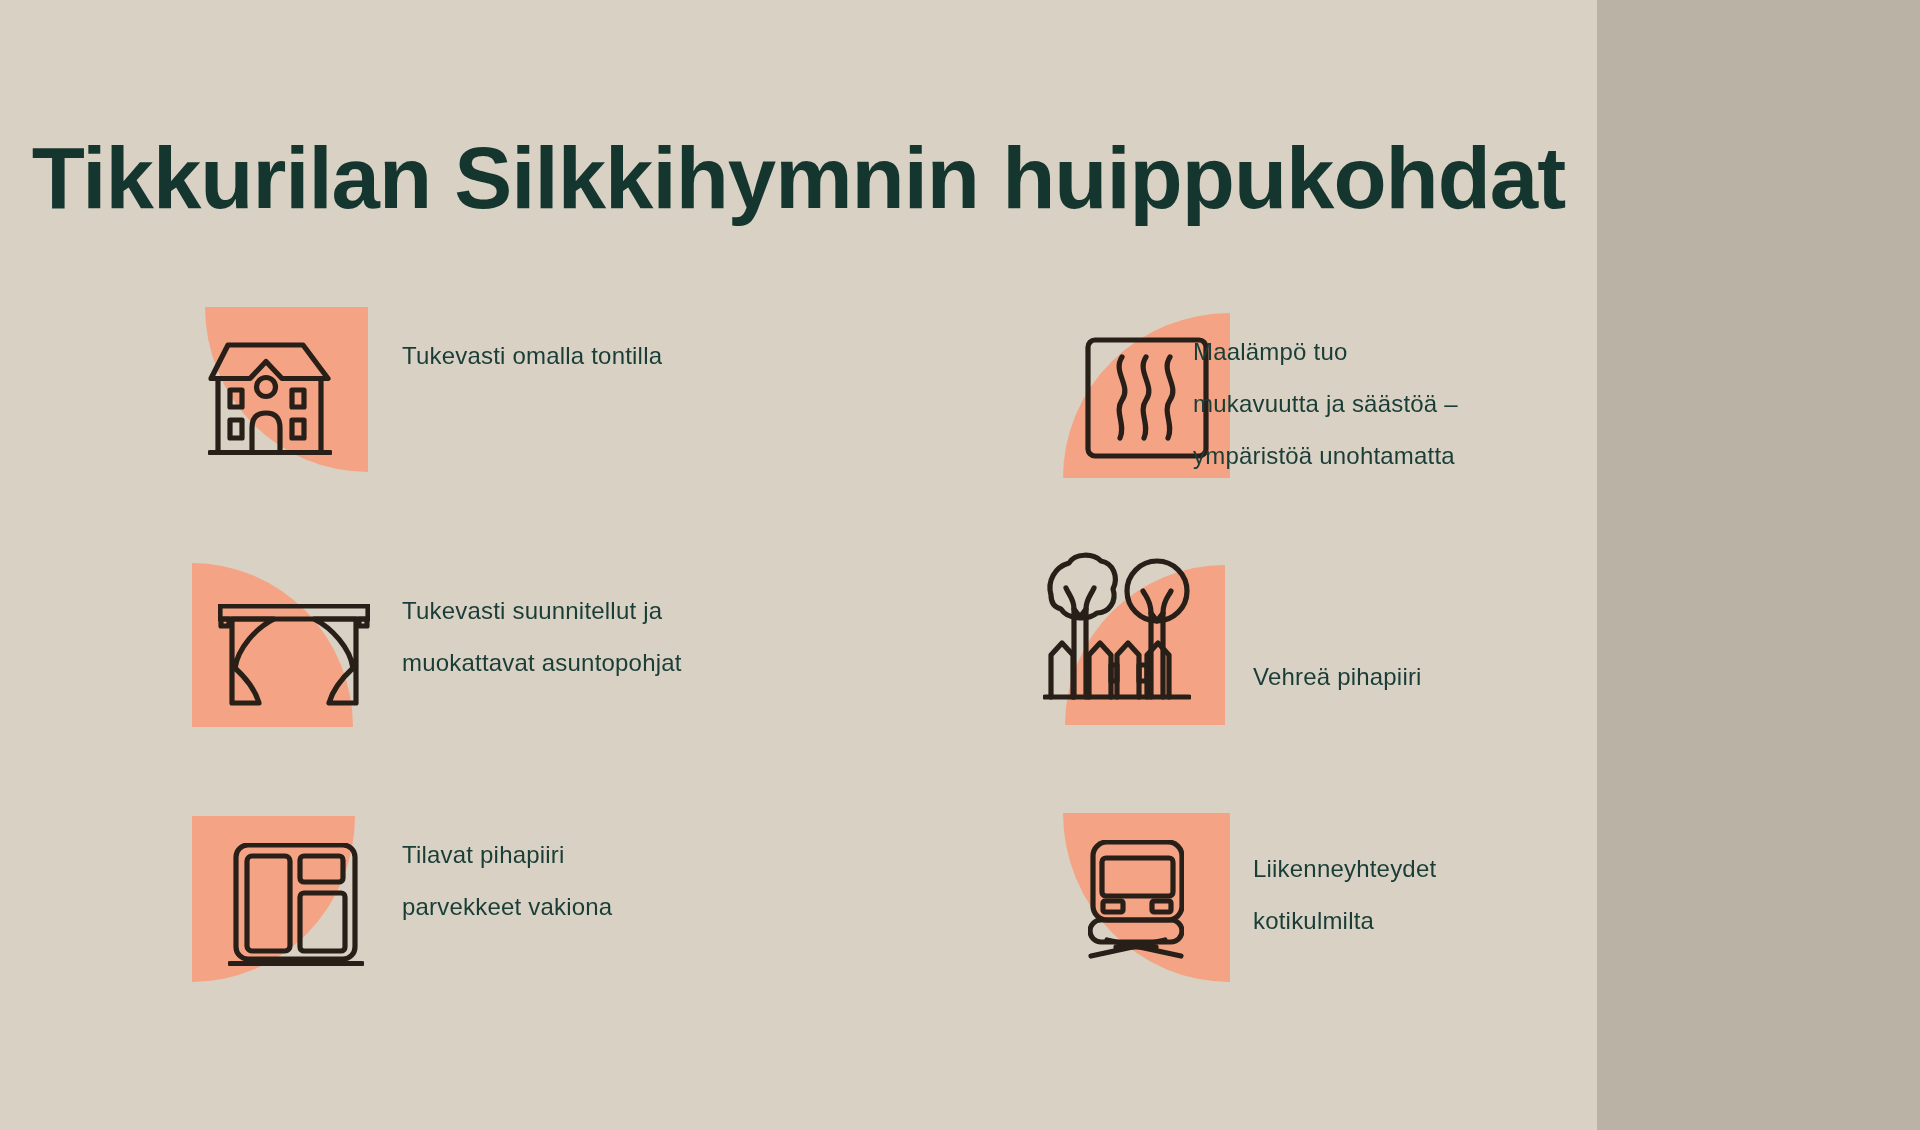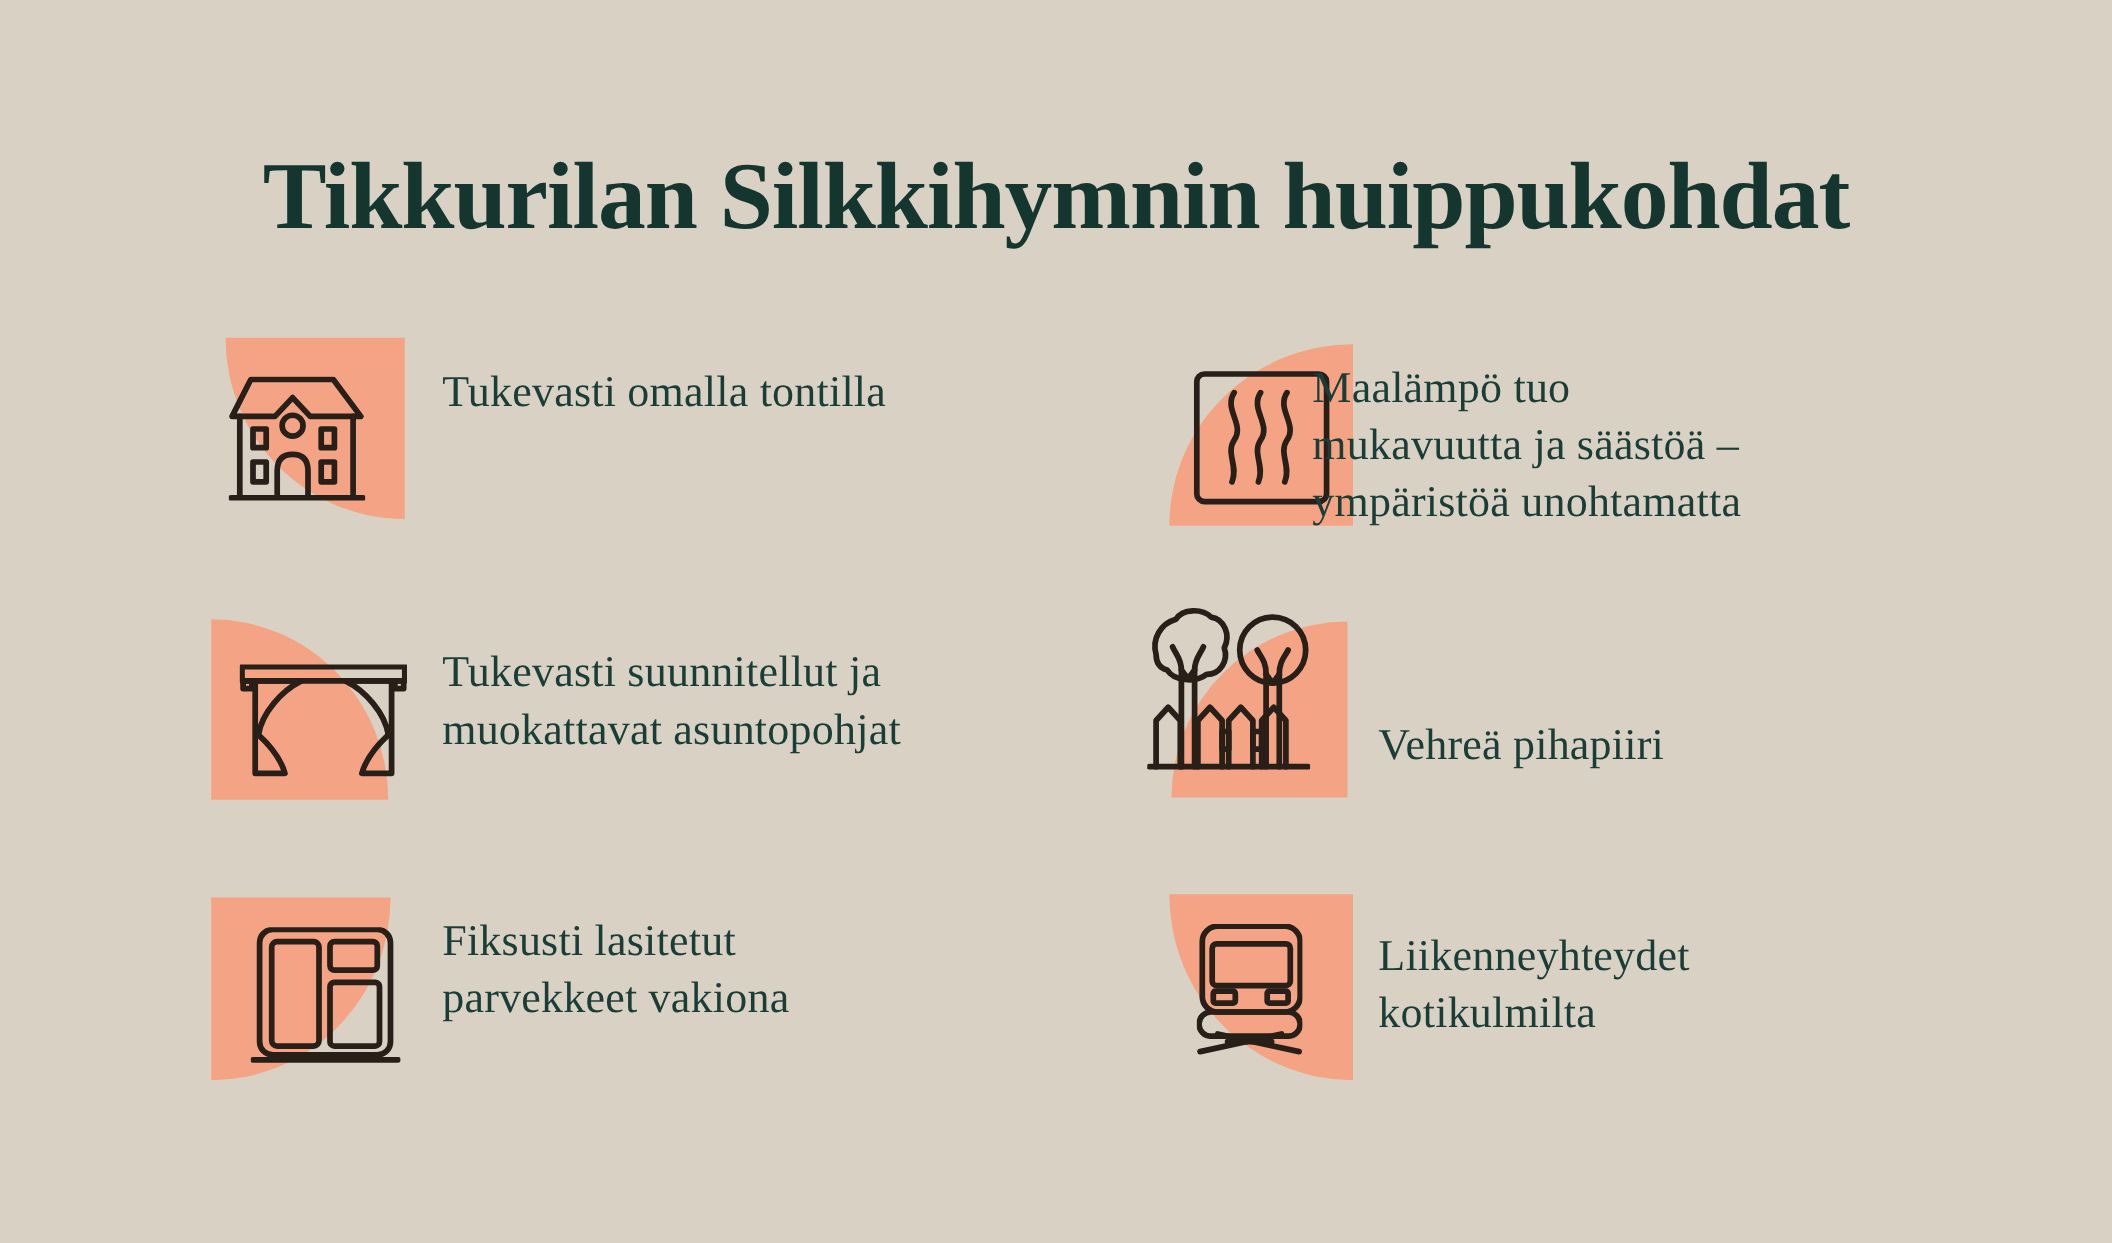--- a/index.html
+++ b/index.html
@@ -1,36 +1,36 @@
 <!DOCTYPE html>
 <html style="--bg: #d9d2c4; --accent: #f4a484; --ink: #281f18; --text: #1a3d37; --title: #15362f;"><head>
 <meta charset="utf-8">
 <style>
   :root{
     --bg:#d9d2c4; --accent:#f4a484; --ink:#281f18; --text:#1a3d37; --title:#15362f;
   }
   html,body{margin:0;padding:0;background:#b9b2a5;}
   .canvas{
-    position:relative; width:1920px; height:1130px; overflow:hidden;
+    position:relative; width:1597px; height:1130px; overflow:hidden;
     background:var(--bg);
-    font-family:Liberation Serif, serif;
+    font-family:Liberation Sans, sans-serif;
   }
   .title{
     position:absolute; left:0; right:0; top:130px; margin:0;
     text-align:center; font-size:87px; line-height:1.1; font-weight:bold;
     letter-spacing:-1px; color:var(--title);
   }
   .icon-box{position:absolute;}
   .blob{position:absolute; inset:0; background:var(--accent);}
   .icon-box svg{
     position:absolute; fill:none; stroke:var(--ink);
     stroke-width:5.2; stroke-linecap:round; stroke-linejoin:round;
   }
   .feature-text{
-    position:absolute; font-size:40px; line-height:52px;
+    position:absolute; font-size:24px; line-height:52px;
     color:var(--text); white-space:pre-line; letter-spacing:0.2px;
   }
   
   .f1 .icon-box{left:205px; top:307px; width:163px; height:165px;}
   .f1 .blob{border-radius:0 0 0 100%;}
   .f1 svg{left:3px; top:35px;}
   .f1 .feature-text{left:402px; top:330px;}
   
   .f2 .icon-box{left:1063px; top:313px; width:167px; height:165px;}
   .f2 .blob{border-radius:100% 0 0 0;}
@@ -138,21 +138,21 @@
     <div class="icon-box">
       <div class="blob"></div>
       <svg width="136" height="124" viewBox="0 0 136 124" aria-label="window-icon">
         <rect x="8" y="2" width="119" height="114" rx="12"></rect>
         <rect x="19" y="13" width="43" height="95" rx="5"></rect>
         <rect x="72" y="13" width="43" height="26" rx="4"></rect>
         <rect x="72" y="50" width="45" height="58" rx="4"></rect>
         <path d="M2 120.5 H134"></path>
       </svg>
     </div>
-    <div class="feature-text">Fiksusti lasitetut
+    <div class="feature-text">Tilavat pihapiiri
 parvekkeet vakiona</div>
   </div>
 
   <div class="feature f6">
     <div class="icon-box">
       <div class="blob"></div>
       <svg width="96" height="122" viewBox="0 0 96 122" aria-label="train-icon">
         <rect x="5" y="2" width="89" height="78" rx="14"></rect>
         <rect x="14" y="18" width="71" height="38" rx="4"></rect>
         <rect x="15" y="61" width="20" height="11" rx="2"></rect>

